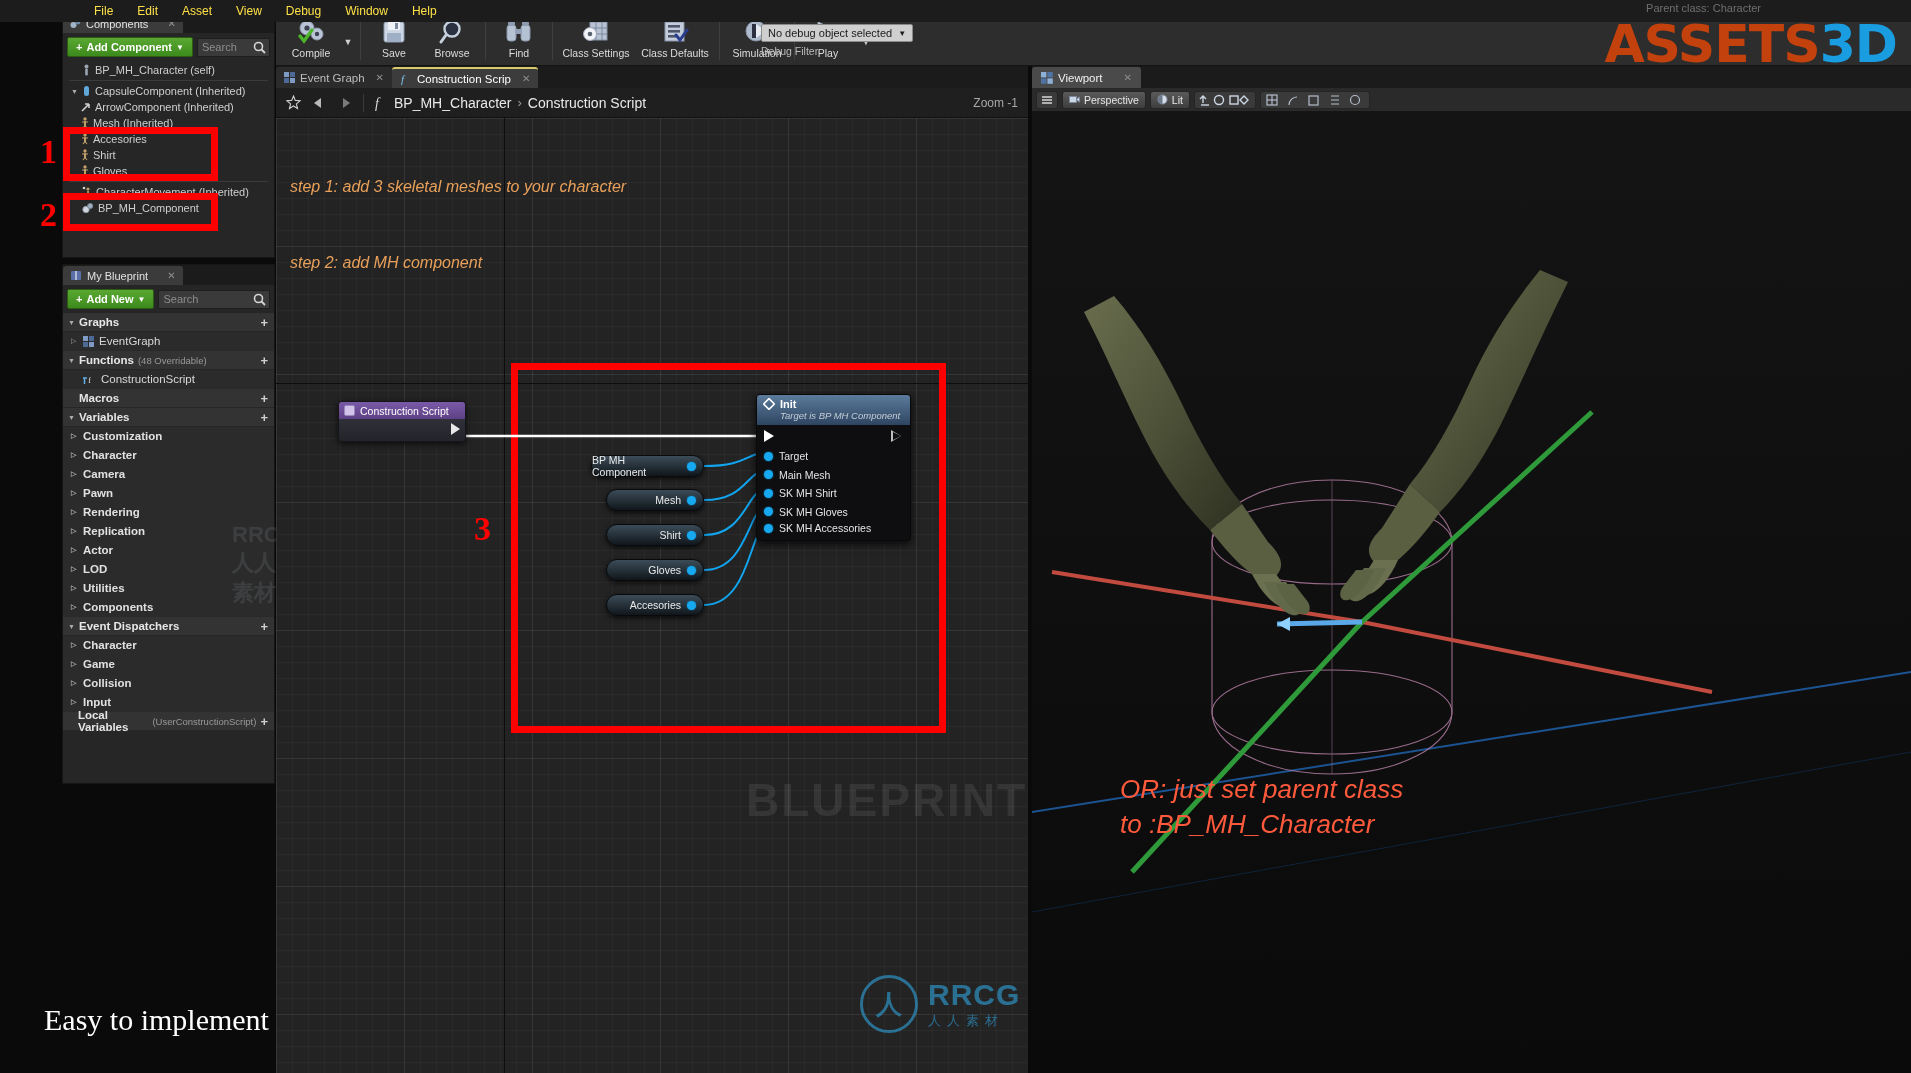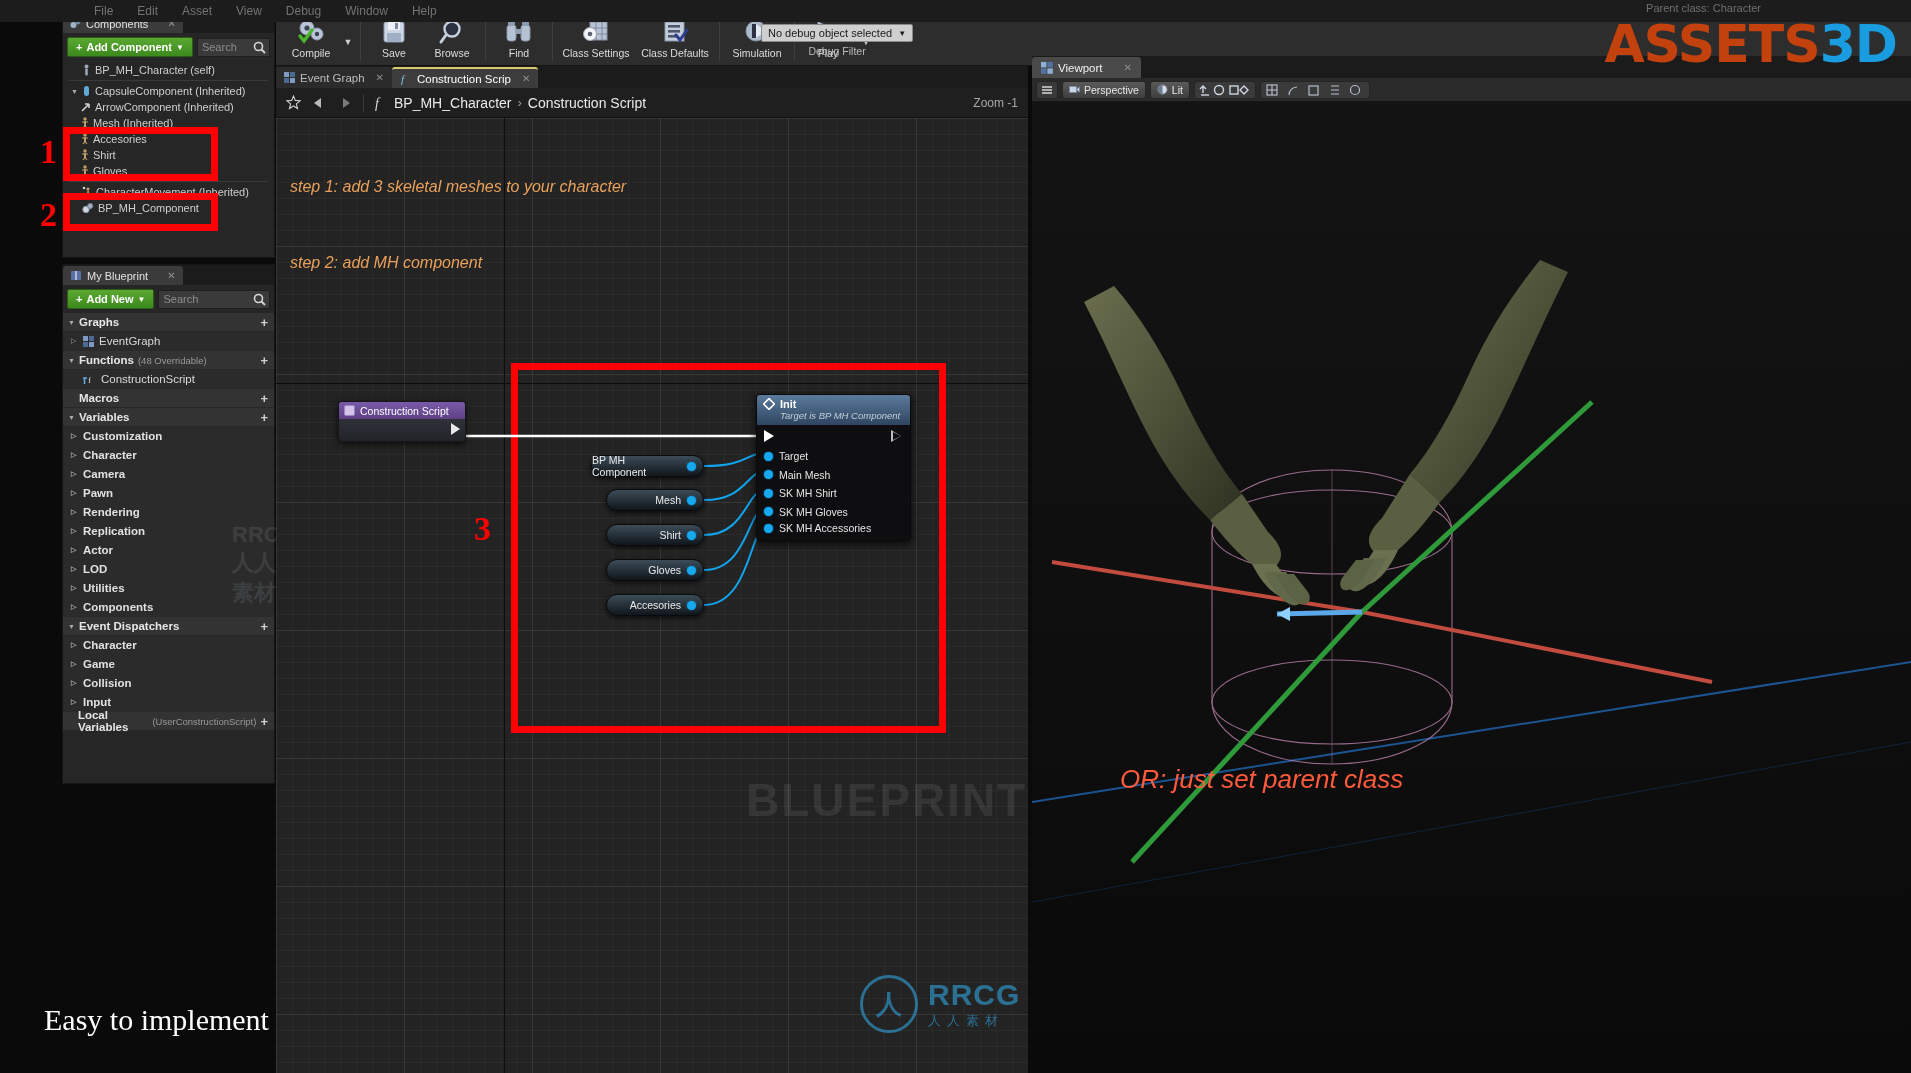--- a/index.html
+++ b/index.html
@@ -3,21 +3,21 @@
 <meta charset="utf-8">
 <style>
   * { box-sizing: border-box; margin:0; padding:0; }
   html,body { width:1911px; height:1073px; overflow:hidden; background:#000; }
   body { font-family:"Liberation Sans", sans-serif; color:#d4d4d4; -webkit-font-smoothing:antialiased; }
 
   #app { position:relative; width:1911px; height:1073px; background:#0a0a0a; }
 
   
   .menubar { position:absolute; left:0; top:0; width:1911px; height:22px; background:#1c1c1c; display:flex; align-items:center; padding-left:82px; z-index:30;}
-  .menubar .mi { font-size:12px; color:#737373; padding:0 12px; line-height:22px; cursor:default;}
+  .menubar .mi { font-size:12px; color:#fde047; padding:0 12px; line-height:22px; cursor:default;}
   .parentclass { position:absolute; right:150px; top:2px; font-size:11px; color:#6f6f6f; }
 
   
   .leftcol { position:absolute; left:62px; top:12px; width:213px; height:1000px; }
 
   .panel { background:#262626; border:1px solid #151515; }
   .panel-tabbar { height:20px; background:#1b1b1b; display:flex; align-items:flex-end; }
   .panel-tab { height:19px; background:#3b3b3b; display:flex; align-items:center; padding:0 7px; border-top-left-radius:3px; border-top-right-radius:3px; font-size:11px; color:#e2e2e2; gap:5px;}
   .panel-tab .x { color:#909090; font-size:10px; margin-left:14px;}
 
@@ -86,21 +86,21 @@
   .node-init .exec-out { position:absolute; right:9px; top:5px; width:0;height:0; border-left:10px solid transparent; border-top:6px solid transparent; border-bottom:6px solid transparent; }
   .node-init .exec-out::before { content:""; position:absolute; left:-10px; top:-6px; width:0;height:0; border-left:10px solid #bfbfbf; border-top:6px solid transparent; border-bottom:6px solid transparent;}
   .node-init .exec-out::after { content:""; position:absolute; left:-8px; top:-4px; width:0;height:0; border-left:8px solid #0e0e10; border-top:4px solid transparent; border-bottom:4px solid transparent;}
   .pinrow { height:18.5px; display:flex; align-items:center; gap:6px; padding-left:7px; font-size:10.5px; color:#e4e4e4;}
   .pindot { width:9px; height:9px; border-radius:50%; background:#17a9f0; box-shadow:0 0 2px #0d7cb5;}
 
   .varnode { position:absolute; height:22px; border-radius:11px; background:linear-gradient(#3c4c58,#10161b); border:1px solid #080a0c; box-shadow:0 2px 5px rgba(0,0,0,.7); display:flex; align-items:center; justify-content:flex-end; padding-right:7px; gap:6px; font-size:10.5px; color:#eaeaea;}
   .varnode .pindot { width:9px;height:9px;}
 
   
-  .vp { position:absolute; left:1032px; top:56px; width:879px; height:1007px; background:#ef4444; overflow:hidden;}
+  .vp { position:absolute; left:1032px; top:66px; width:879px; height:1007px; background:#ef4444; overflow:hidden;}
   .vp-tabbar { height:22px; background:#1b1b1b; display:flex; align-items:flex-end; }
   .vp-tab { height:21px; background:#4a4a4a; display:flex; align-items:center; gap:5px; padding:0 9px; font-size:11.5px; color:#f0f0f0; border-top-left-radius:3px; border-top-right-radius:3px;}
   .vp-toolbar { height:24px; background:#2a2a2a; display:flex; align-items:center; gap:4px; padding:0 4px; border-bottom:1px solid #151515;}
   .vbtn { height:18px; background:linear-gradient(#5a5a5a,#3e3e3e); border:1px solid #252525; border-radius:3px; font-size:10.5px; color:#e8e8e8; display:flex; align-items:center; gap:4px; padding:0 6px;}
   .vbtn.flat { background:#3a3a3a; padding:0 4px;}
   .vscene { position:absolute; left:0; top:46px; width:879px; height:961px; background:#0c0c0c; overflow:hidden;}
 
   .bignote { position:absolute; font-style:italic; font-size:26px; color:#ff5a3c; line-height:1.35; }
 
   .logo { position:absolute; right:14px; top:14px; font-size:52px; font-weight:bold; letter-spacing:-1px; font-family:"DejaVu Sans", sans-serif;}
@@ -115,21 +115,21 @@
   .rrcg-wm .txt .l1 { font-size:30px; font-weight:bold; color:#2f9fd8; letter-spacing:1px;}
   .rrcg-wm .txt .l2 { font-size:13px; color:#2f9fd8; letter-spacing:6px;}
   .sidewm { position:absolute; left:170px; top:510px; opacity:.10; color:#cfe6f5; font-size:22px; font-weight:bold;}
 
   
   .mainbar { position:absolute; left:276px; top:12px; width:1635px; height:54px; background:#2d2d2d; border-bottom:1px solid #141414;}
   .tb { position:absolute; left:6px; top:0; height:54px; display:flex; align-items:stretch; }
   .tbitem { width:58px; display:flex; flex-direction:column; align-items:center; justify-content:center; gap:2px; color:#dcdcdc; font-size:10.5px;}
   .tbdiv { width:1px; background:#3f3f3f; margin:6px 4px;}
   .debugsel { background:#cfcfcf; color:#1a1a1a; font-size:11px; border:1px solid #8a8a8a; border-radius:2px; padding:2px 6px; display:flex; align-items:center; gap:6px;}
-  .debugwrap { position:absolute; left:485px; top:12px; display:flex; flex-direction:column; align-items:center; gap:3px;}
+  .debugwrap { position:absolute; left:485px; top:12px; display:flex; flex-direction:column; align-items:flex-start; gap:3px;}
   .debugwrap .lbl { font-size:10.5px; color:#bbb;}
 </style>
 </head>
 <body>
 
 <div id="app">
 
   <div class="menubar">
     <div class="mi">File</div>
     <div class="mi">Edit</div>
@@ -741,20 +741,21 @@
           <path d="M536 170 C510 222 488 274 466 318 C446 356 426 382 408 400 L378 372 C400 346 420 310 438 270 C458 226 482 190 508 158 Z" fill="url(#armg)"></path>
           <path d="M408 400 C394 420 380 436 366 448 C354 457 342 454 338 444 C334 434 342 424 350 416 L378 372 Z" fill="#5a5f42"></path>
           <path d="M366 448 C358 466 348 478 338 482 C330 485 324 478 328 470 L342 448 Z" fill="#6a7050"></path>
           <path d="M354 456 C346 474 336 486 326 489 C318 491 314 484 318 476 L332 456 Z" fill="#62684a"></path>
           <path d="M342 458 C334 476 324 486 316 488 C309 490 306 483 310 476 L324 458 Z" fill="#5c6244"></path>
         </g>
       </svg>
 
       <div class="bignote" style="left:88px; top:660px;">
         <div>OR: just set parent class</div>
+        <div>to :BP_MH_Character</div>
       </div>
     </div>
   </div>
 
   <div class="logo">
     <span class="w">ASSETS</span><span class="b">3</span><span class="b">D</span>
   </div>
 
   <div class="easy">Easy to implement</div>
 

